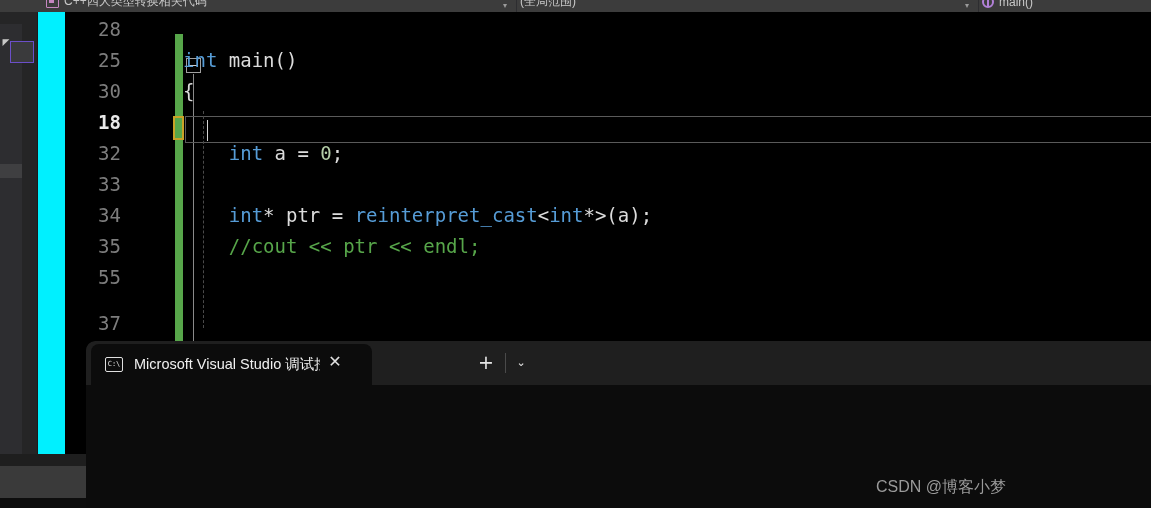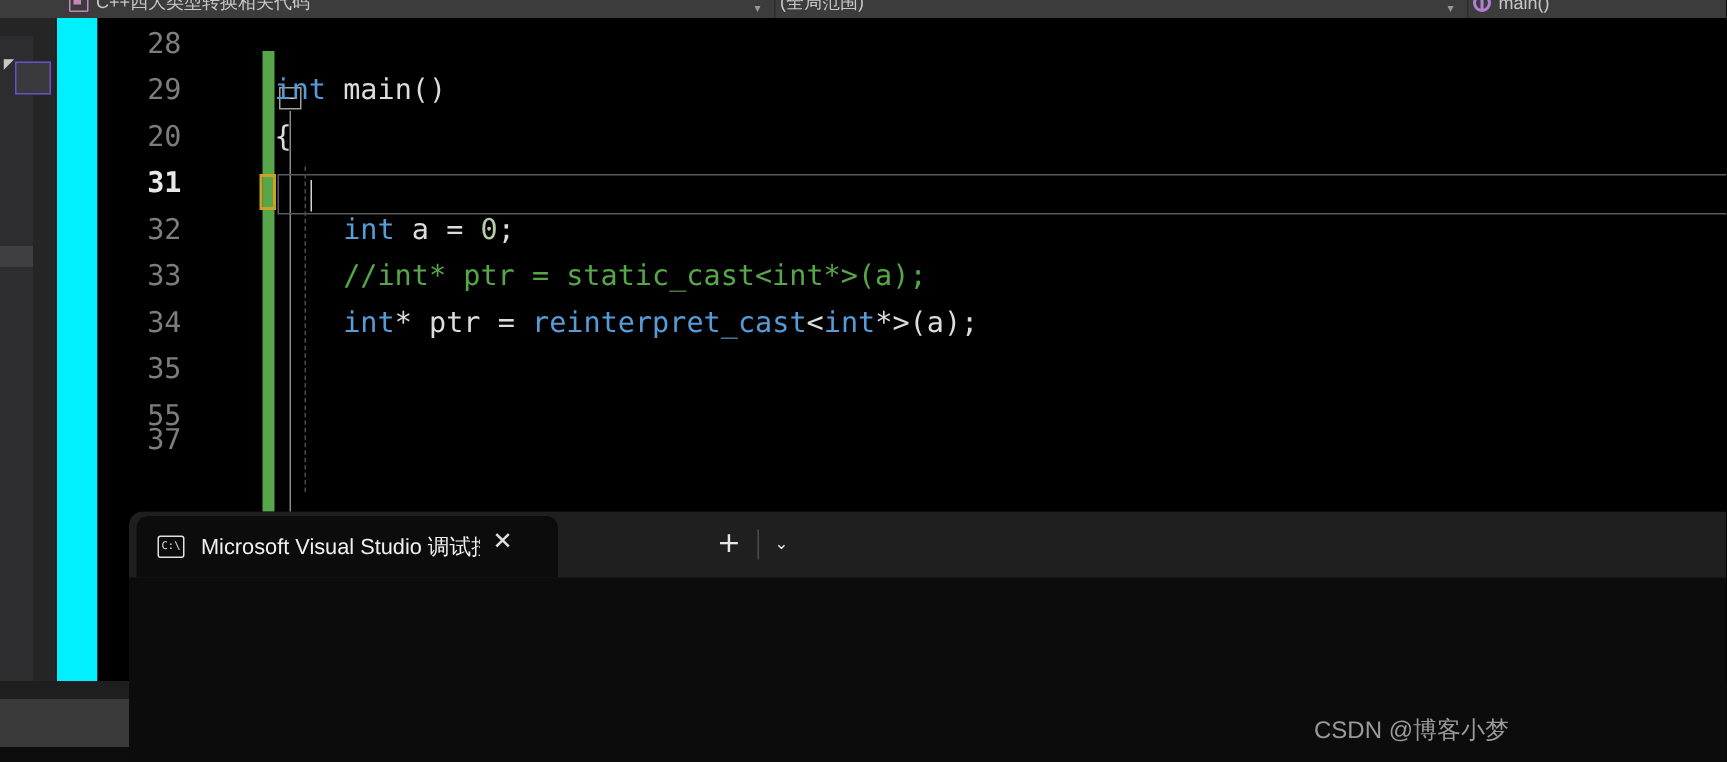--- a/index.html
+++ b/index.html
@@ -442,29 +442,29 @@
 
   <div id="editor">
     <div id="change-bar"></div>
     <div id="breakpoint-margin-marker"></div>
     <div id="collapse-rail"></div>
     <div id="collapse-box"></div>
     <div id="current-line-box"></div>
     <div id="caret"></div>
     <div id="code-lines">
         <div class="code-line" style="top: 2px;"><span class="line-no">28</span><span class="code-text"></span></div>
-        <div class="code-line" style="top: 33px;"><span class="line-no">29</span><span class="code-text"><span class="tok-kw">int</span><span class="tok-plain"> </span><span class="tok-plain">main</span><span class="tok-punct">()</span></span></div>
-        <div class="code-line" style="top: 64px;"><span class="line-no">20</span><span class="code-text"><span class="tok-punct">{</span></span></div>
-        <div class="code-line" style="top: 95px;"><span class="line-no current">31</span><span class="code-text"></span></div>
+        <div class="code-line" style="top: 33px;"><span class="line-no">25</span><span class="code-text"><span class="tok-kw">int</span><span class="tok-plain"> </span><span class="tok-plain">main</span><span class="tok-punct">()</span></span></div>
+        <div class="code-line" style="top: 64px;"><span class="line-no">30</span><span class="code-text"><span class="tok-punct">{</span></span></div>
+        <div class="code-line" style="top: 95px;"><span class="line-no current">18</span><span class="code-text"></span></div>
         <div class="code-line" style="top: 126px;"><span class="line-no">32</span><span class="code-text"><span class="tok-plain">    </span><span class="tok-kw">int</span><span class="tok-plain"> </span><span class="tok-plain">a</span><span class="tok-plain"> </span><span class="tok-punct">=</span><span class="tok-plain"> </span><span class="tok-num">0</span><span class="tok-punct">;</span></span></div>
-        <div class="code-line" style="top: 157px;"><span class="line-no">33</span><span class="code-text"><span class="tok-plain">    </span><span class="tok-comment">//int* ptr = static_cast&lt;int*&gt;(a);</span></span></div>
+        <div class="code-line" style="top: 157px;"><span class="line-no">33</span></div>
         <div class="code-line" style="top: 188px;"><span class="line-no">34</span><span class="code-text"><span class="tok-plain">    </span><span class="tok-kw">int</span><span class="tok-punct">* </span><span class="tok-plain">ptr</span><span class="tok-plain"> </span><span class="tok-punct">=</span><span class="tok-plain"> </span><span class="tok-kw">reinterpret_cast</span><span class="tok-punct">&lt;</span><span class="tok-kw">int</span><span class="tok-punct">*&gt;(</span><span class="tok-plain">a</span><span class="tok-punct">);</span></span></div>
-        <div class="code-line" style="top: 219px;"><span class="line-no">35</span></div>
+        <div class="code-line" style="top: 219px;"><span class="line-no">35</span><span class="code-text"><span class="tok-plain">    </span><span class="tok-comment">//cout &lt;&lt; ptr &lt;&lt; endl;</span></span></div>
         <div class="code-line" style="top: 250px;"><span class="line-no">55</span><span class="code-text"></span></div>
-        <div class="code-line" style="top: 266px;"><span class="line-no">37</span></div>
+        <div class="code-line" style="top: 296px;"><span class="line-no">37</span></div>
         <div class="code-line" style="top: 312px; margin-top: 44px;"><span class="line-no">38</span><span class="code-text"><span class="tok-punct">}</span></span></div>
       </div>
   <div class="indent-guide" style="top: 99px; height: 217px;"></div>
     </div>
 
   <div id="editor-bottom-strip"></div>
   <div id="taskbar-strip"></div>
   <div id="taskbar-strip-bottom"></div>
 
   <div id="console-window">

